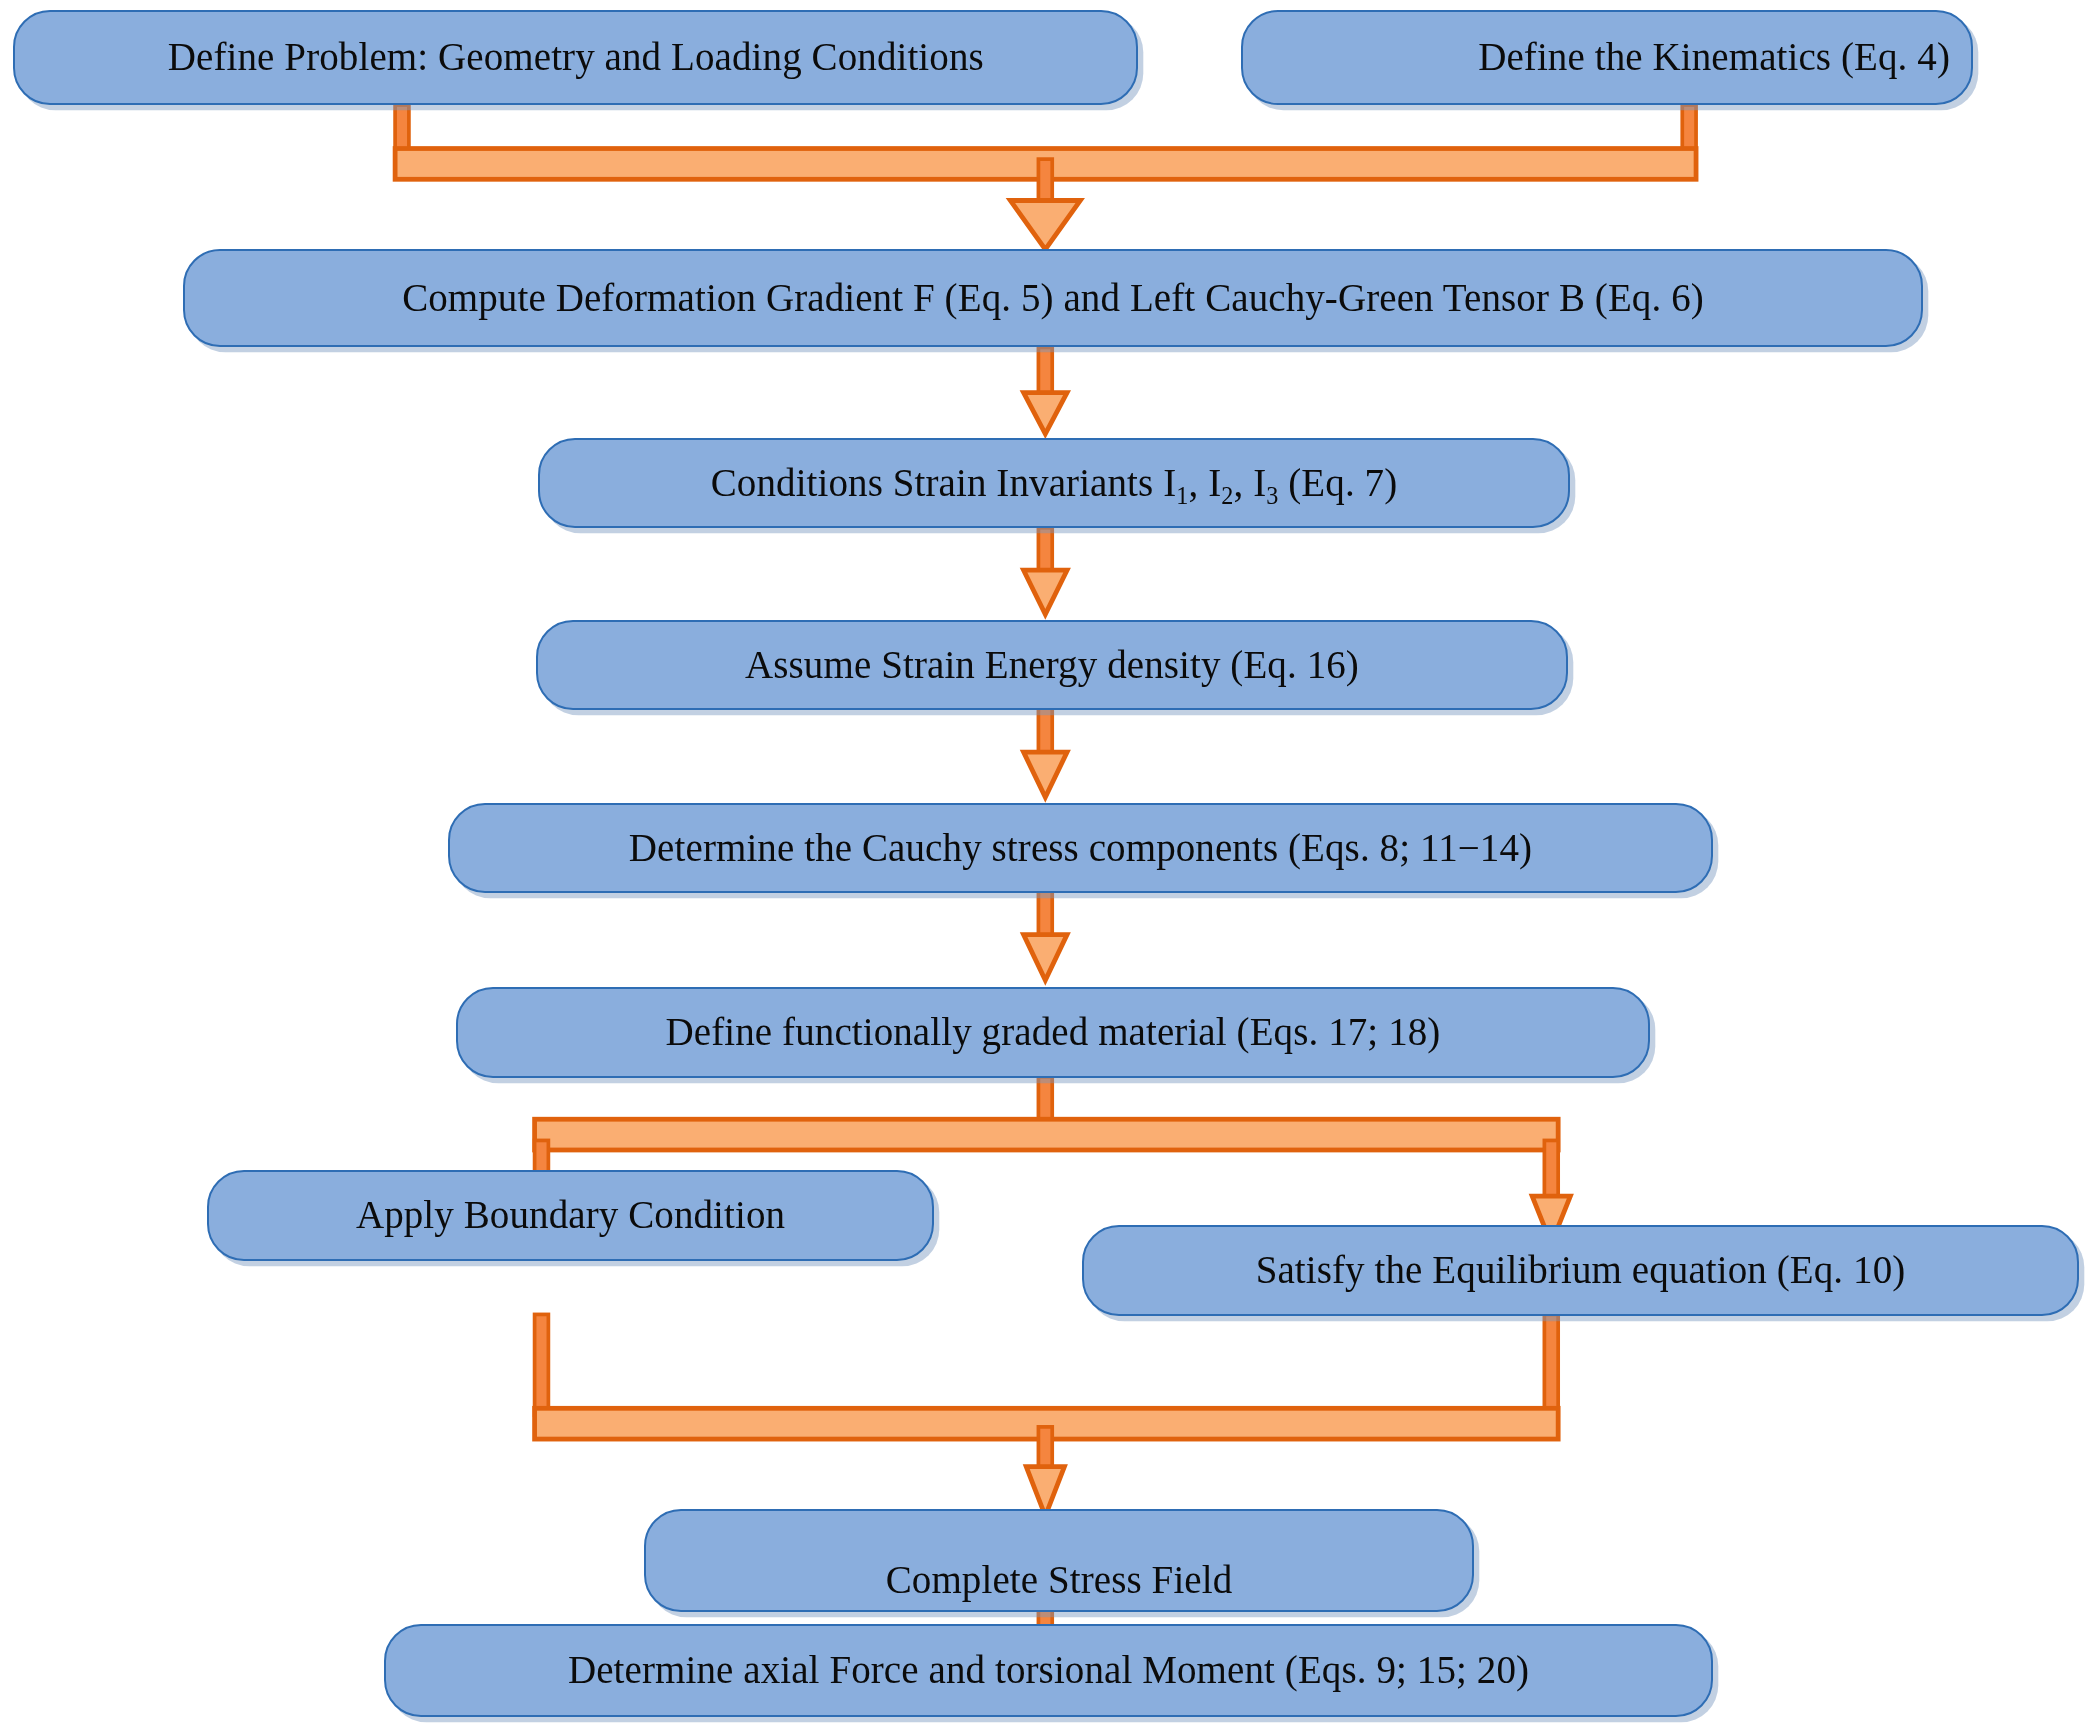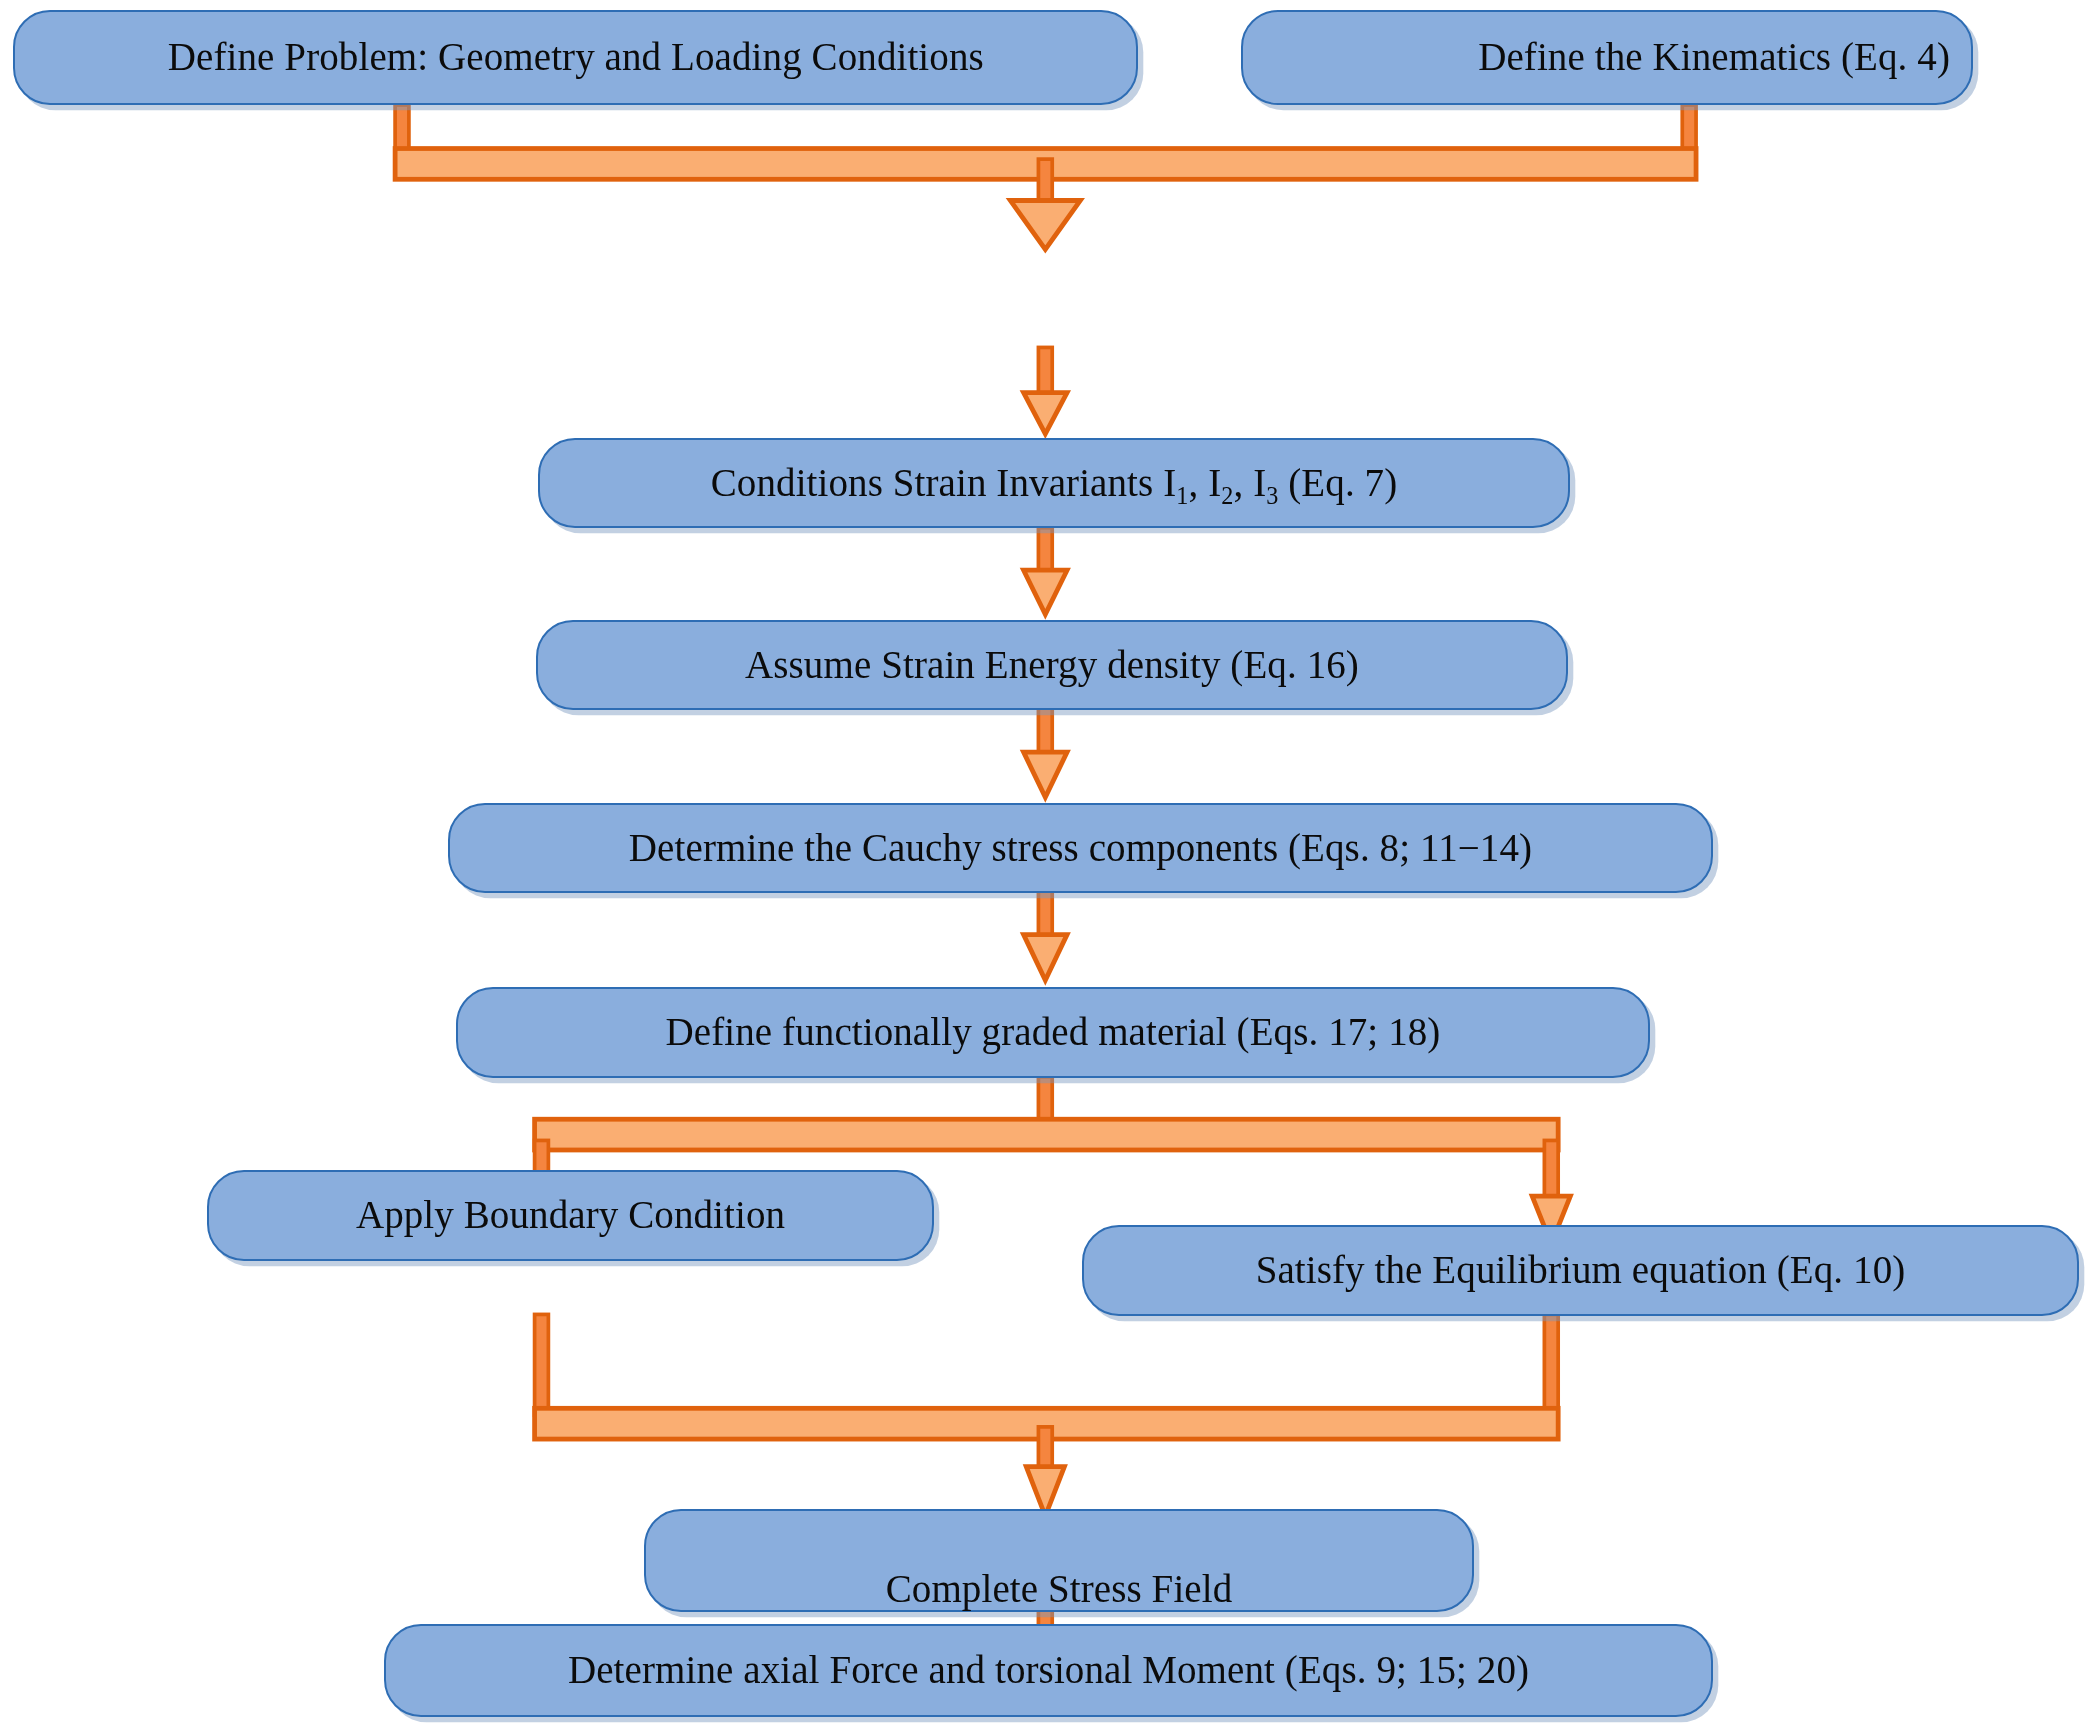--- a/index.html
+++ b/index.html
@@ -24,21 +24,21 @@
     box-sizing: border-box;
     background: #8AAEDD;
     border: 2.7px solid #2E6DB4;
     border-radius: 37px;
     display: flex;
     align-items: center;
     justify-content: center;
     text-align: center;
     color: #0b0b0b;
     box-shadow: 5.3px 5.3px 0 rgba(120,150,190,0.45);
-    padding: 0 21px;
+    padding: 9px 21px;
   }
   .node .label {
     font-size: 39px;
     line-height: 1.05;
     font-weight: 400;
     letter-spacing: 0.1px;
     white-space: nowrap;
   }
   .node .label sub {
     font-size: 0.62em;
@@ -125,20 +125,23 @@
   </svg>
 
   <div class="node" style="left:13.3px; top:9.5px; width:1125px; height:95px;">
     <span class="label">Define Problem: Geometry and Loading Conditions</span>
   </div>
 
   <div class="node" style="left:1241px; top:9.5px; width:732px; height:95px;justify-content:flex-end;">
     <span class="label">Define the Kinematics (Eq. 4)</span>
   </div>
 
+  <div class="node" style="left:183px; top:249px; width:1740px; height:98px;">
+    <span class="label">Compute Deformation Gradient F (Eq. 5) and Left Cauchy-Green Tensor B (Eq. 6)</span>
+  </div>
 
   <div class="node" style="left:538px; top:438px; width:1032px; height:90px;">
     <span class="label"><span>Conditions Strain Invariants I</span><sub>1</sub><span>, I</span><sub>2</sub><span>, I</span><sub>3</sub><span> (Eq. 7)</span></span>
   </div>
 
   <div class="node" style="left:536px; top:620px; width:1032px; height:90px;">
     <span class="label">Assume Strain Energy density (Eq. 16)</span>
   </div>
 
   <div class="node" style="left:448px; top:803px; width:1265px; height:90px;">

